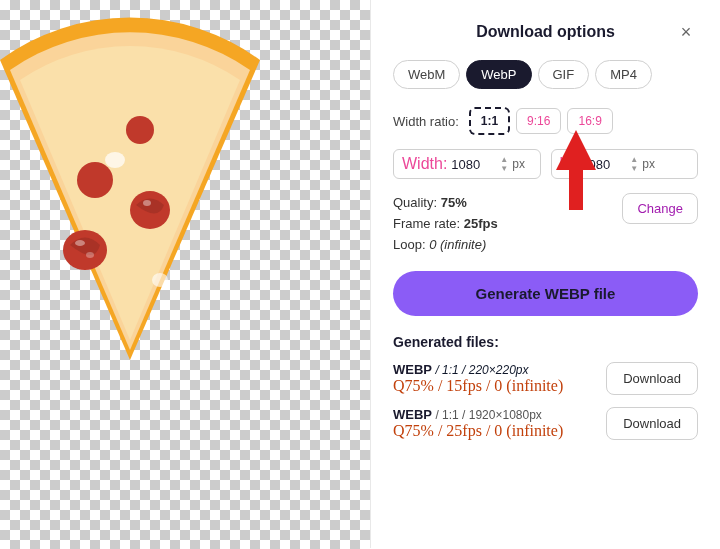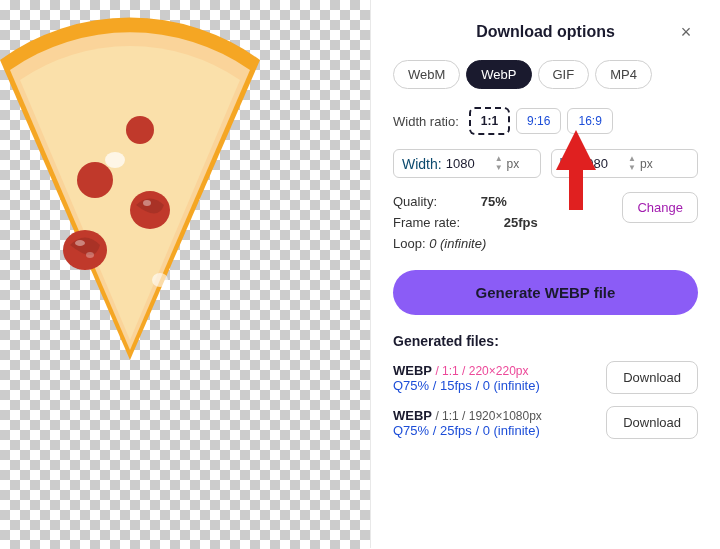--- a/index.html
+++ b/index.html
@@ -119,21 +119,21 @@
       gap: 6px;
       align-items: center;
     }
 
     .aspect-btn {
       padding: 5px 10px;
       border: 1.5px solid #d0d0d0;
       border-radius: 6px;
       background: #fff;
       font-size: 12px;
-      color: #1d4ed8;
+      color: #ec4899;
       cursor: pointer;
     }
 
     .aspect-btn.active {
       border-color: #1a1a2e;
       border-width: 2px;
       border-style: dashed;
       color: #1a1a2e;
       font-weight: 600;
     }
@@ -151,22 +151,22 @@
       display: flex;
       align-items: center;
       border: 1.5px solid #d0d0d0;
       border-radius: 6px;
       padding: 5px 8px;
       gap: 4px;
       flex: 1;
     }
 
     .dim-label {
-      font-size: 14px;
-      color: #0c4a6e;
+      font-size: 16px;
+      color: #ec4899;
     }
 
     .dim-input {
       width: 45px;
       border: none;
       font-size: 13px;
       color: #1a1a2e;
       font-weight: 500;
       outline: none;
     }
@@ -202,21 +202,20 @@
     }
 
     .quality-line {
       font-size: 13px;
       color: #333;
       line-height: 1.6;
     }
 
     .quality-line strong {
       font-weight: 700;
-      margin-left: 40px;
     }
 
     .quality-line em {
       font-style: italic;
     }
 
     .change-btn {
       padding: 7px 14px;
       border: 1.5px solid #d0d0d0;
       border-radius: 8px;
@@ -260,22 +259,23 @@
       flex: 1;
     }
 
     .file-name {
       font-size: 13px;
       font-weight: 700;
       color: #1a1a2e;
     }
 
     .file-meta {
-      font-size: 13px;
-      color: #1d4ed8;
+      font-size: 16px;
+      color: #c2410c;
+      font-family: Liberation Serif, serif;
     }
 
     .download-btn {
       padding: 8px 16px;
       border: 1.5px solid #d0d0d0;
       border-radius: 8px;
       background: #fff;
       font-size: 13px;
       color: #333;
       cursor: pointer;
@@ -401,21 +401,21 @@
   <button class="generate-btn">Generate WEBP file</button>
 
   
   <div>
     <div class="generated-title">Generated files:</div>
 
     <div class="file-item">
       <div class="file-info">
         <div class="file-name">
           <span>WEBP</span>
-          <span style="font-weight:400; color:#ec4899; font-size:12px;">
+          <span style="font-weight:400; color:#0f172a; font-size:12px;font-style:italic;">
             / <span>1:1</span>
             / <span>220×220px</span>
           </span>
         </div>
         <div class="file-meta">
           <span>Q75%</span>
           / <span>15fps</span>
           / <span>0 (infinite)</span>
         </div>
       </div>

